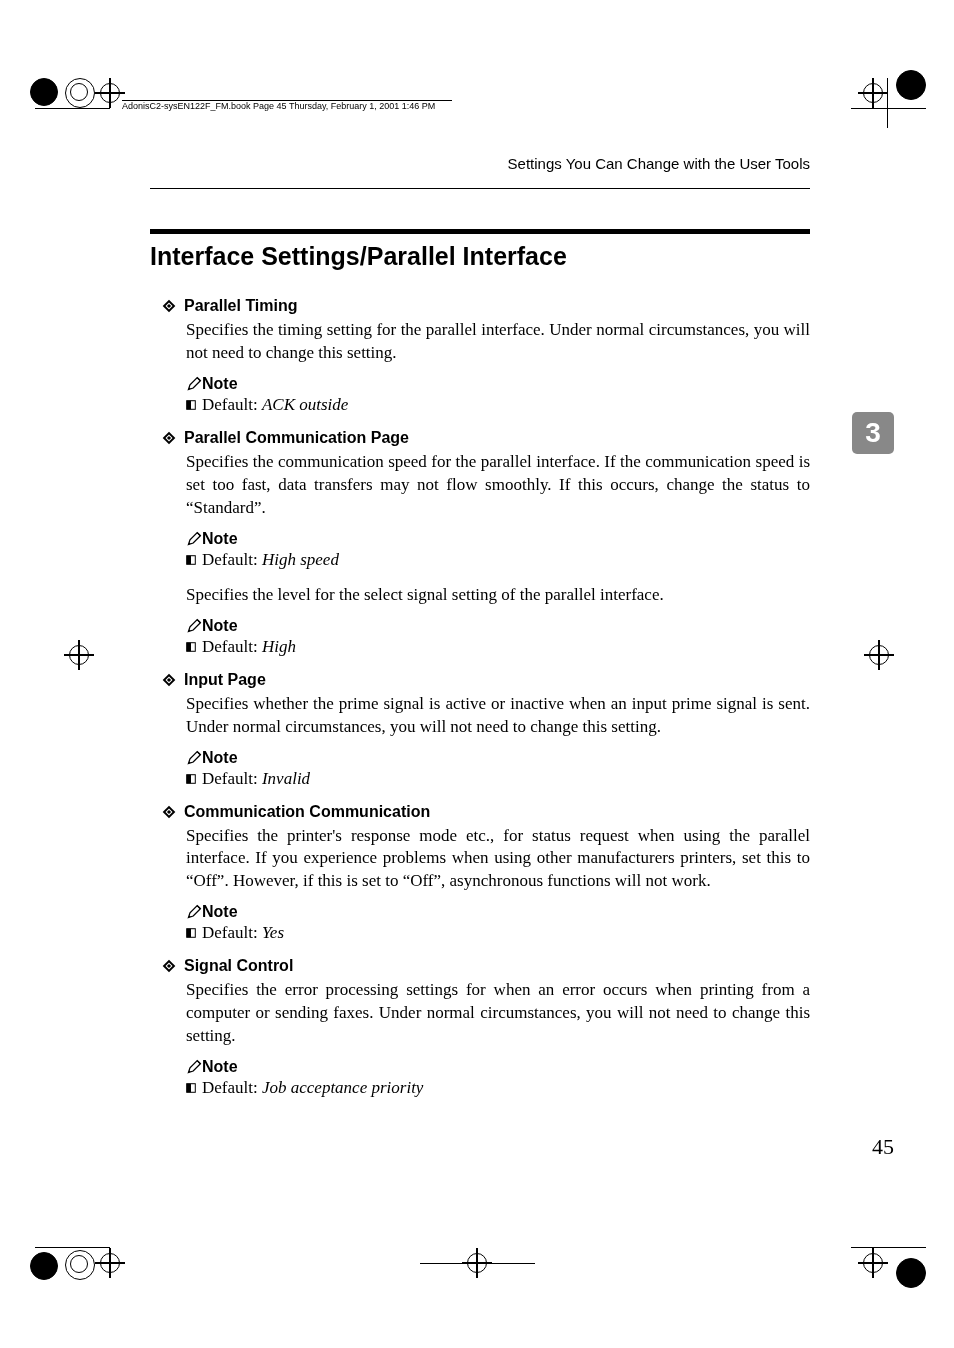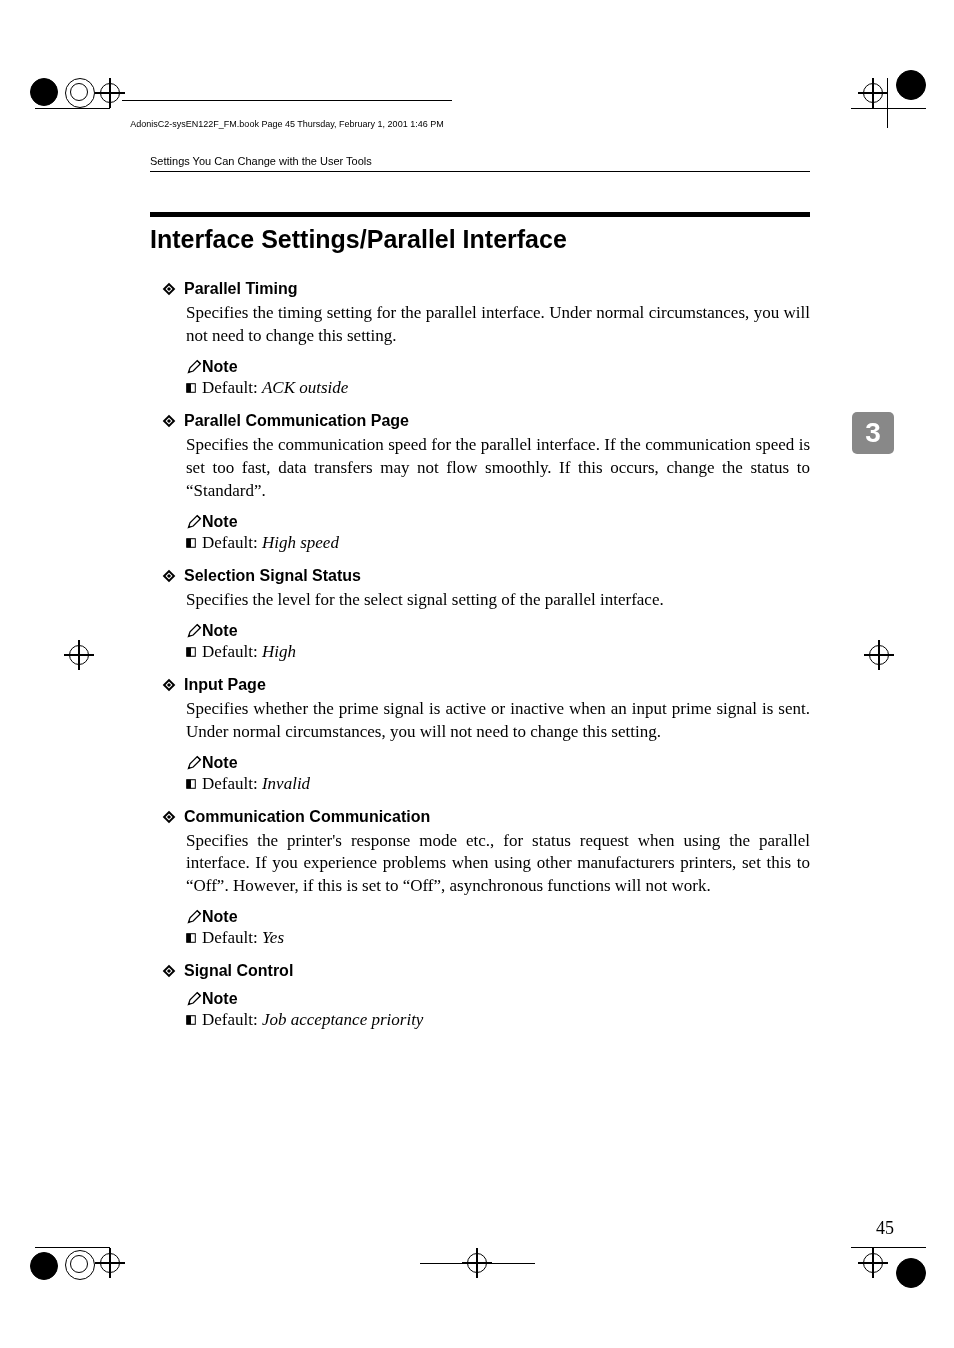--- a/index.html
+++ b/index.html
@@ -13,36 +13,35 @@
     color: #000;
   }
   .page-content {
     position: absolute;
     left: 150px;
     top: 155px;
     width: 660px;
   }
   .running-header {
     font-family: Arial, Helvetica, sans-serif;
-    font-size: 11px;
-    text-align: left;
+    font-size: 15px;
+    text-align: right;
     border-bottom: 1px solid #000;
-    padding-bottom: 4px;
+    padding-bottom: 16px;
     margin-bottom: 40px;
   }
   .book-header {
     position: absolute;
     left: 122px;
     top: 100px;
     font-family: Arial, Helvetica, sans-serif;
     font-size: 9px;
     border-top: 1px solid #000;
-    padding-top: 18px;
+    padding-top: 0;
     width: 330px;
-    text-align: center;
   }
   .thick-rule {
     border-top: 5px solid #000;
     margin-top: 20px;
   }
   h1.section-title {
     font-family: Arial, Helvetica, sans-serif;
     font-weight: bold;
     font-size: 25px;
     margin: 8px 0 26px 0;
@@ -113,23 +112,23 @@
     color: #fff;
     font-family: Arial, Helvetica, sans-serif;
     font-weight: bold;
     font-size: 28px;
     text-align: center;
     line-height: 42px;
   }
   .page-number {
     position: absolute;
     right: 60px;
-    top: 1218px;
+    top: 1134px;
     font-family: "Book Antiqua", Palatino, serif;
-    font-size: 18px;
+    font-size: 22px;
   }
   
   .reg-circle {
     position: absolute;
     border: 1.5px solid #000;
     border-radius: 50%;
     background: radial-gradient(circle, #fff 0 40%, transparent 41%),
                 repeating-conic-gradient(#000 0 10deg, #fff 10deg 20deg);
   }
   .reg-circle.solid { background: #000; }
@@ -211,26 +210,20 @@
           <svg class="pencil-icon">
             <use href="#pencil"></use>
           </svg>
           <span>Note</span>
         </div>
         <div class="note-body"><svg class="box-bullet">
             <use href="#boxarrow"></use>
           </svg><span>Default: </span><span class="default-val">High speed</span></div>
       </div>
       <div class="item">
-        <div class="item-head">
-          <svg class="diamond-icon">
-            <use href="#diamond"></use>
-          </svg>
-          <span>Selection Signal Status</span>
-        </div>
         <div class="item-body">Specifies the level for the select signal setting of the parallel interface.</div>
         <div class="note-head">
           <svg class="pencil-icon">
             <use href="#pencil"></use>
           </svg>
           <span>Note</span>
         </div>
         <div class="note-body"><svg class="box-bullet">
             <use href="#boxarrow"></use>
           </svg><span>Default: </span><span class="default-val">High</span></div>
@@ -271,20 +264,21 @@
             <use href="#boxarrow"></use>
           </svg><span>Default: </span><span class="default-val">Yes</span></div>
       </div>
       <div class="item">
         <div class="item-head">
           <svg class="diamond-icon">
             <use href="#diamond"></use>
           </svg>
           <span>Signal Control</span>
         </div>
+        <div class="item-body">Specifies the error processing settings for when an error occurs when printing from a computer or sending faxes. Under normal circumstances, you will not need to change this setting.</div>
         <div class="note-head">
           <svg class="pencil-icon">
             <use href="#pencil"></use>
           </svg>
           <span>Note</span>
         </div>
         <div class="note-body"><svg class="box-bullet">
             <use href="#boxarrow"></use>
           </svg><span>Default: </span><span class="default-val">Job acceptance priority</span></div>
       </div>

